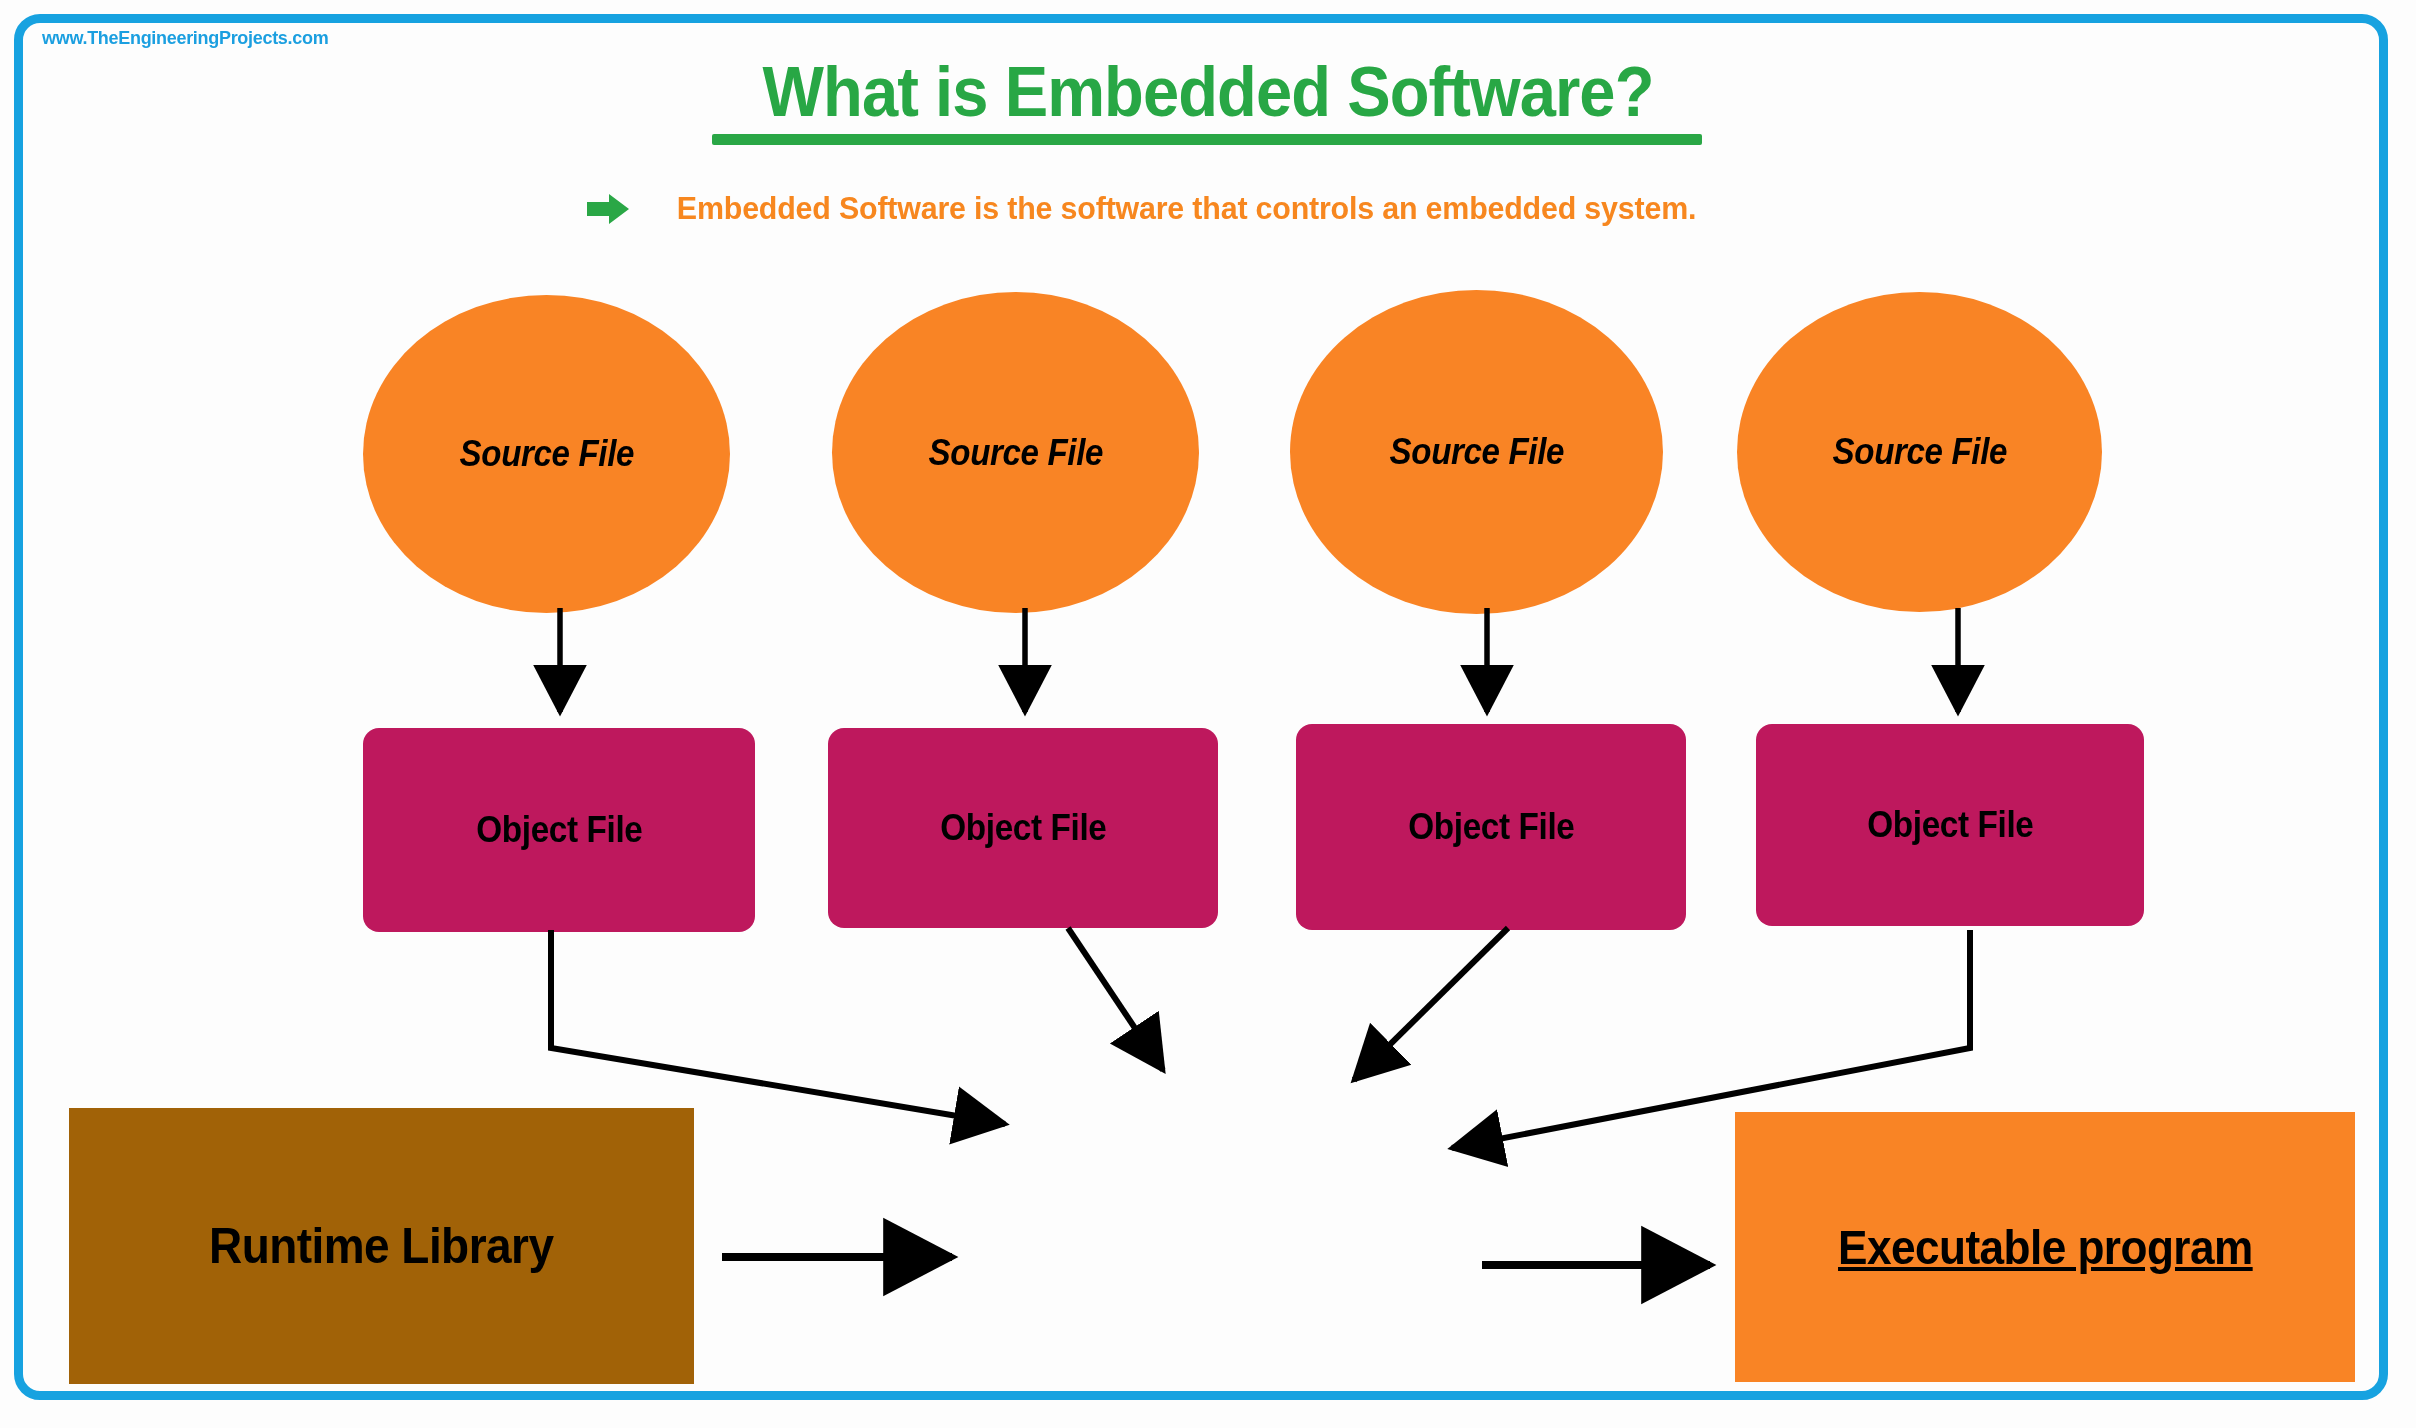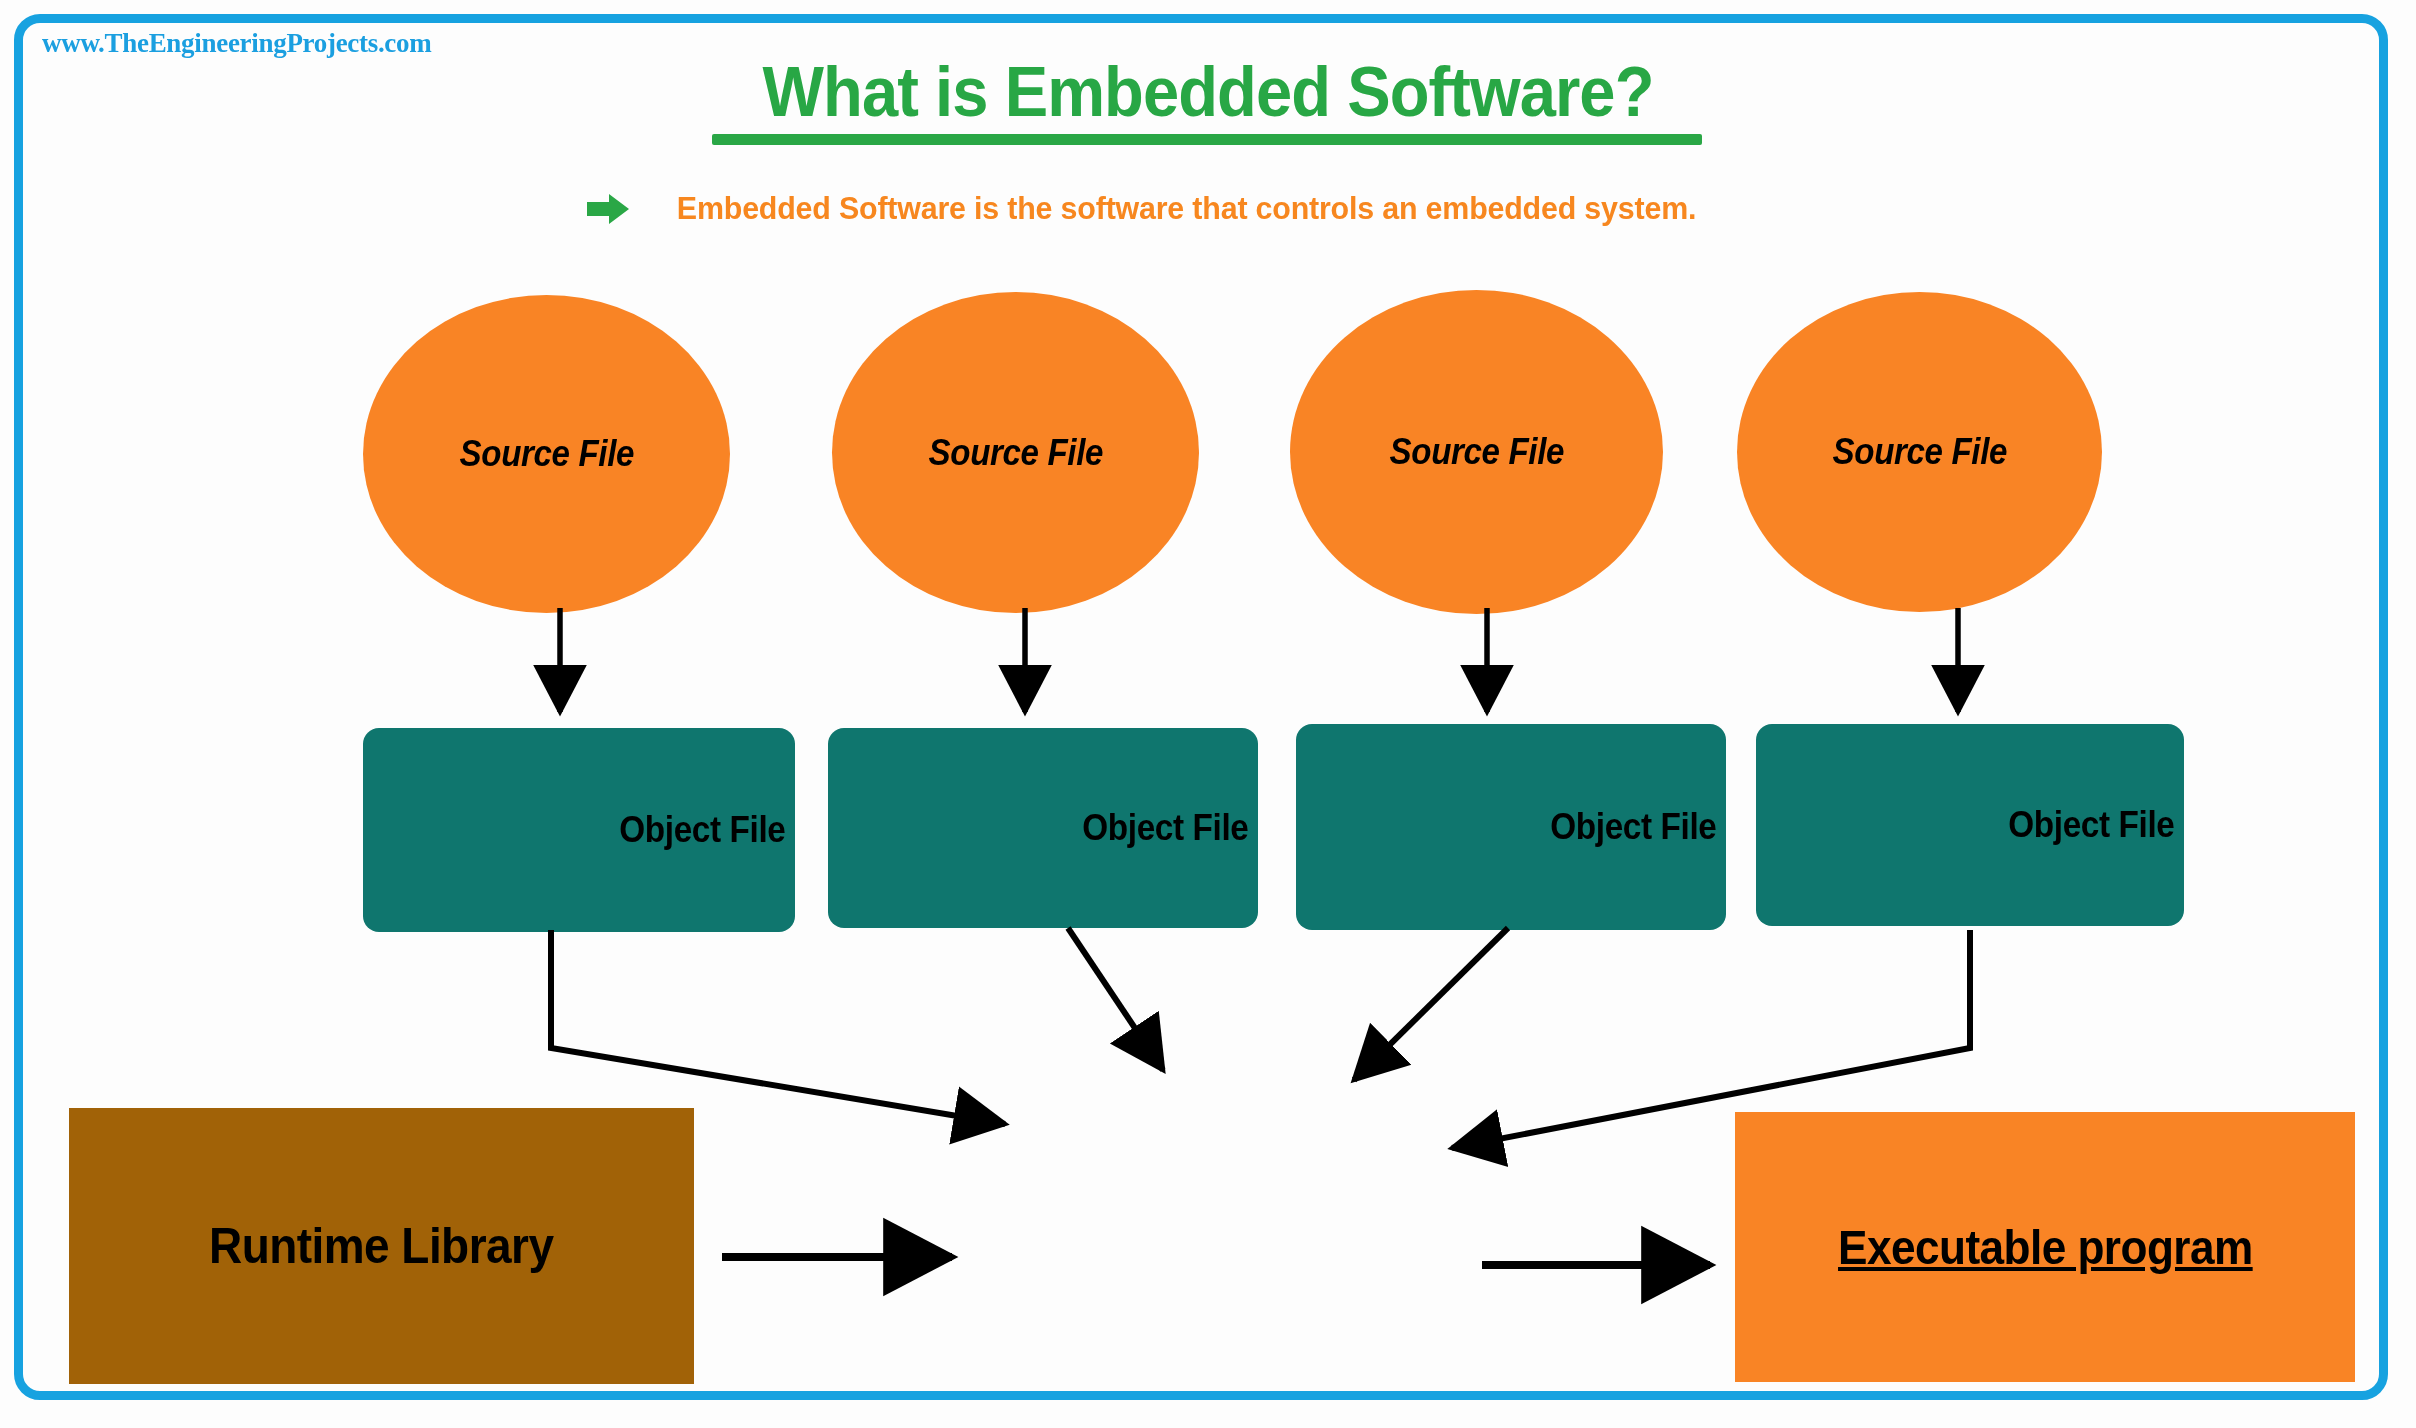--- a/index.html
+++ b/index.html
@@ -27,25 +27,25 @@
     border: 9px solid #17a2e0;
     border-radius: 26px;
     box-sizing: border-box;
     background: #fdfdfd;
   }
   
   #site-url {
     position: absolute;
     left: 42px;
     top: 28px;
-    font-size: 27px;
+    font-size: 18px;
     font-weight: bold;
     color: #1b9fe0;
     letter-spacing: -0.3px;
-    font-family: Liberation Serif, serif;
+    font-family: Liberation Sans, sans-serif;
     white-space: nowrap;
   }
   #page-title {
     position: absolute;
     left: 0;
     top: 52px;
     width: 2416px;
     text-align: center;
     font-size: 70px;
     font-weight: bold;
@@ -103,26 +103,25 @@
     font-size: 36px;
     font-weight: bold;
     color: #000000;
     font-family: "Liberation Sans Narrow", "Liberation Sans", sans-serif;
     letter-spacing: -0.4px;
     transform: scaleX(0.92);
     white-space: nowrap;
   }
   .obj-node {
     position: absolute;
-    background: #0f766e;
+    background: #be185d;
     border-radius: 16px;
     display: flex;
     align-items: center;
-    justify-content: flex-end;
-    padding-left: 40px;
+    justify-content: center;
   }
   .obj-label {
     font-size: 37px;
     font-weight: bold;
     color: #000000;
     font-family: "Liberation Sans Narrow", "Liberation Sans", sans-serif;
     letter-spacing: -0.4px;
     transform: scaleX(0.9);
     white-space: nowrap;
   }

